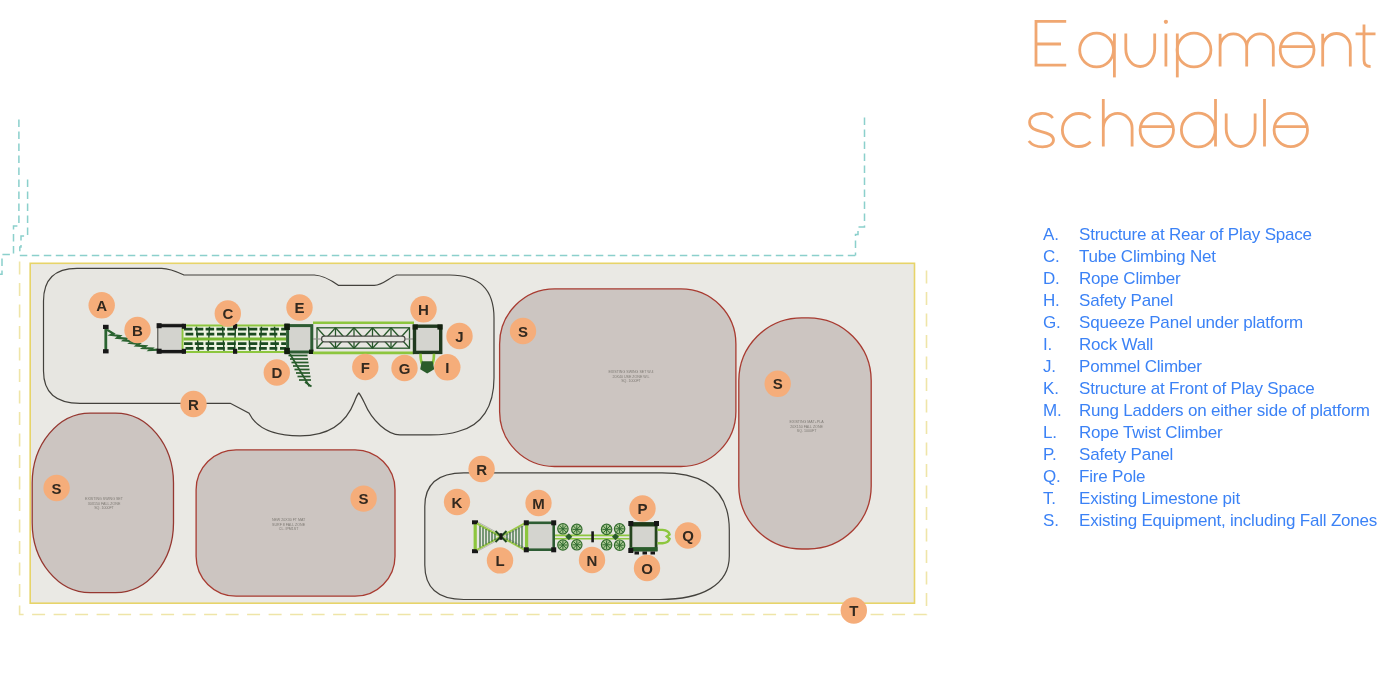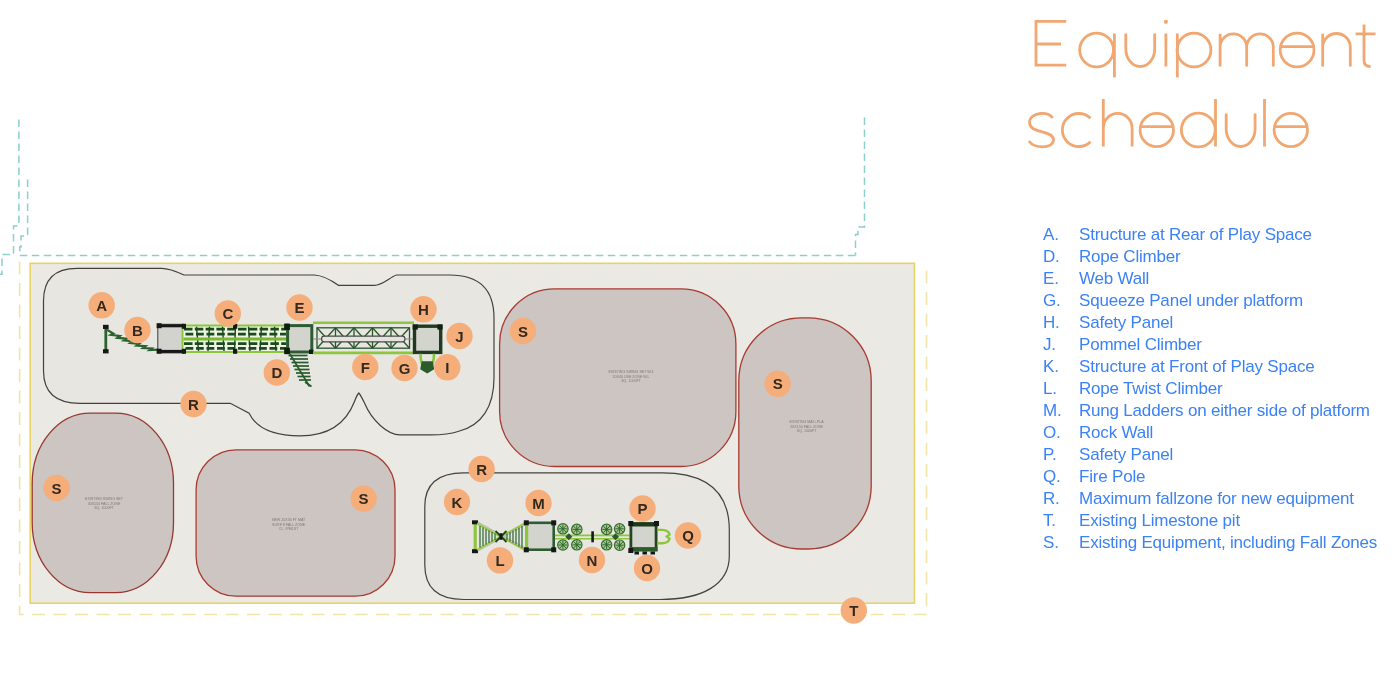--- a/index.html
+++ b/index.html
@@ -348,27 +348,26 @@
 
 <path d="M1264.5,99 V146.5"></path>
 
 <circle cx="1290.8" cy="130" r="16.7"></circle>
 <path d="M1274.2,126.6 H1307.4"></path>
 </g>
 </svg>
 
 <div class="list">
 <div class="row"><b>A.</b>Structure at Rear of Play Space</div>
+<div class="row"><b>C.</b>Tube Climbing Net</div>
 <div class="row"><b>D.</b>Rope Climber</div>
-<div class="row"><b>E.</b>Web Wall</div>
+<div class="row"><b>H.</b>Safety Panel</div>
 <div class="row"><b>G.</b>Squeeze Panel under platform</div>
-<div class="row"><b>H.</b>Safety Panel</div>
+<div class="row"><b>I.</b>Rock Wall</div>
 <div class="row"><b>J.</b>Pommel Climber</div>
 <div class="row"><b>K.</b>Structure at Front of Play Space</div>
+<div class="row"><b>M.</b>Rung Ladders on either side of platform</div>
 <div class="row"><b>L.</b>Rope Twist Climber</div>
-<div class="row"><b>M.</b>Rung Ladders on either side of platform</div>
-<div class="row"><b>O.</b>Rock Wall</div>
 <div class="row"><b>P.</b>Safety Panel</div>
 <div class="row"><b>Q.</b>Fire Pole</div>
-<div class="row"><b>R.</b>Maximum fallzone for new equipment</div>
 <div class="row"><b>T.</b>Existing Limestone pit</div>
 <div class="row"><b>S.</b>Existing Equipment, including Fall Zones</div>
 </div>
 
 </body></html>

